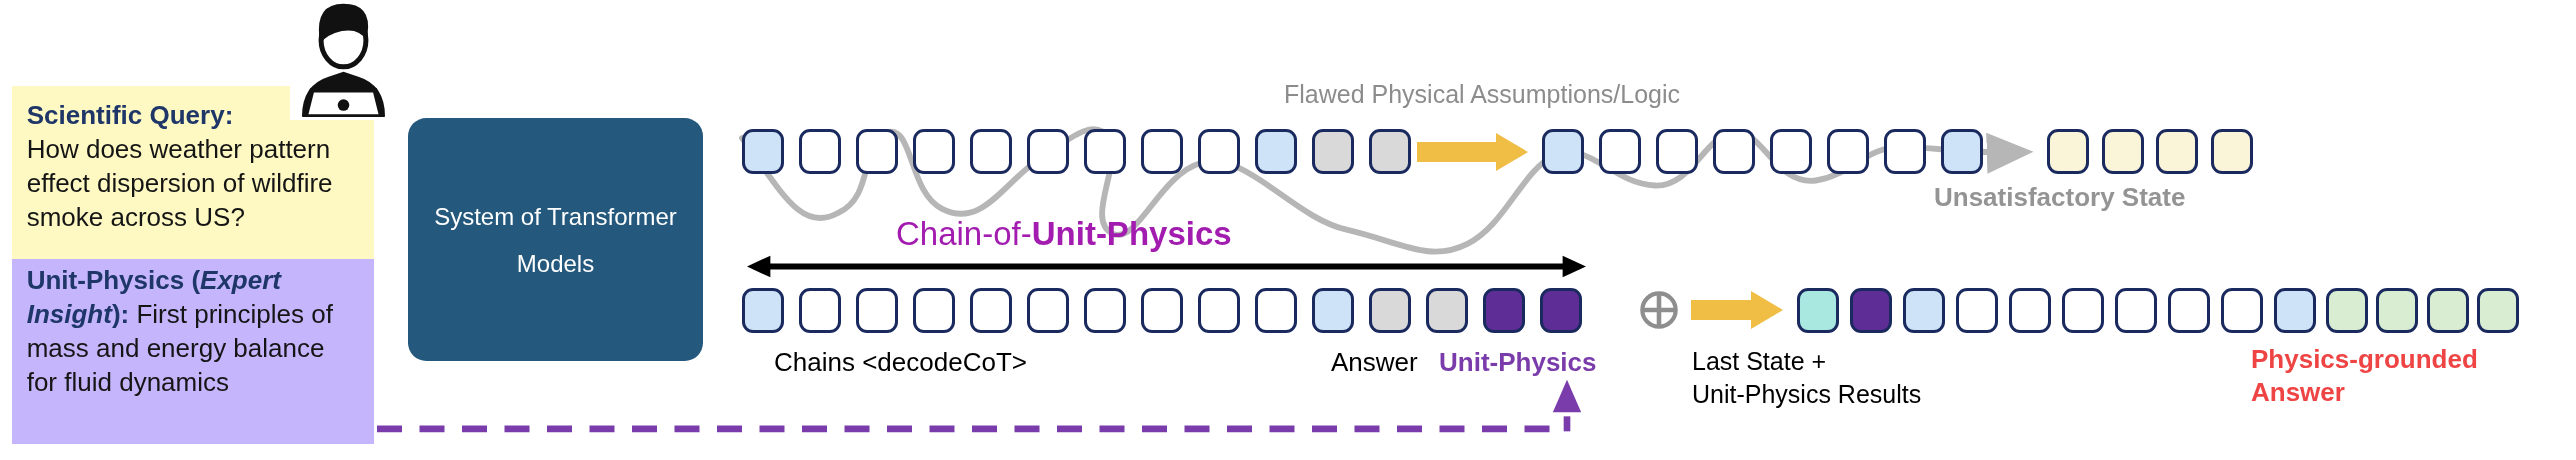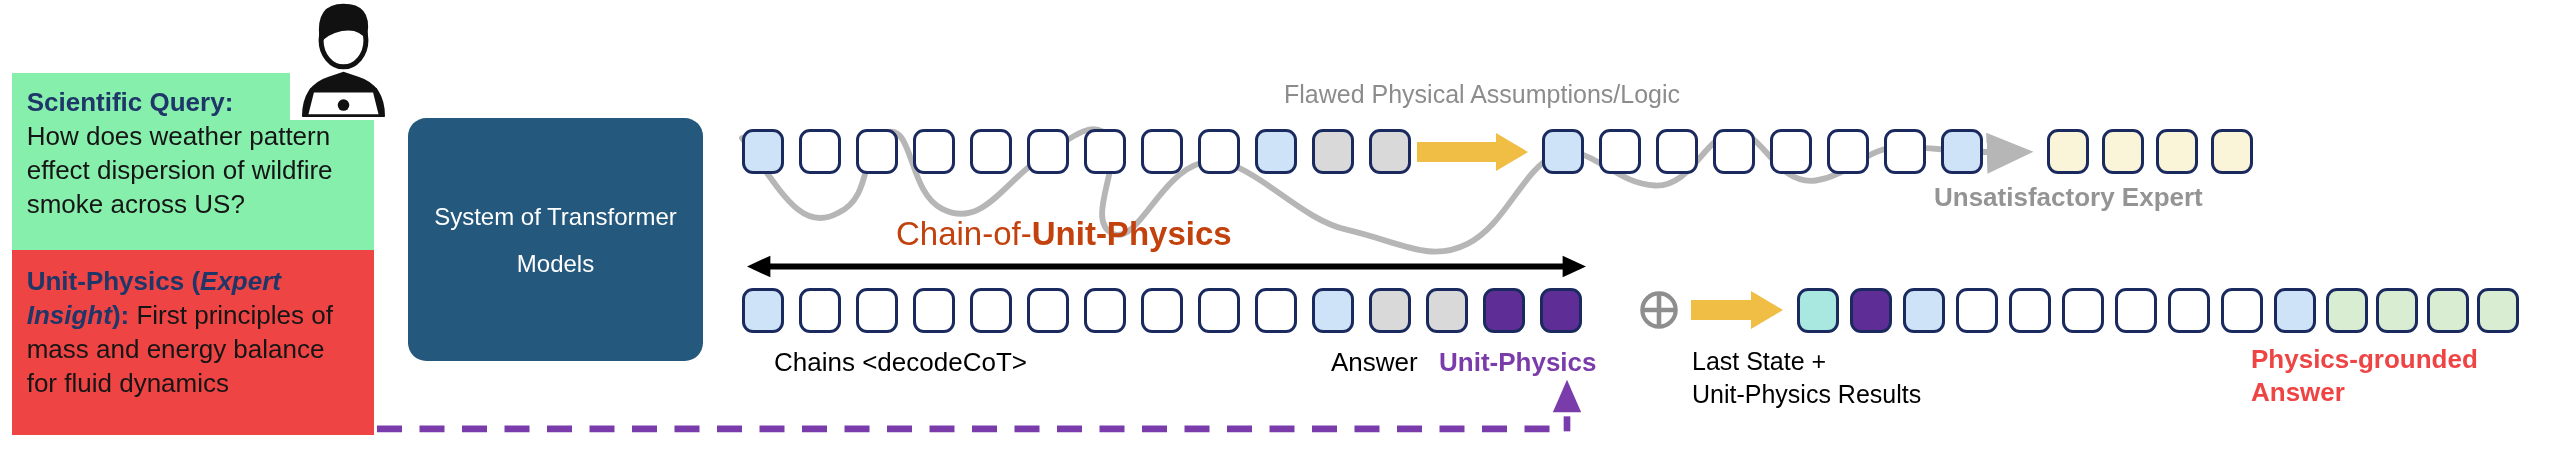--- a/index.html
+++ b/index.html
@@ -2,22 +2,22 @@
 <html style="font-size:13.3px"><head>
 <meta charset="utf-8">
 <style>
   html,body{margin:0;padding:0;background:#fff;}
   .canvas{position:relative;width:2576px;height:460px;background:#fff;overflow:hidden;
           font-family:"Liberation Sans",sans-serif;color:#111;}
 
   
   .panel{position:absolute;left:11.7px;width:362px;box-sizing:border-box;padding:11.7px 15px;
          font-size:26px;line-height:34px;color:#151515;}
-  .panel-query{top:73px;height:188px;background:#86efac;}
-  .panel-insight{top:250px;height:185px;background:#ef4444;padding-top:14px;}
+  .panel-query{top:86px;height:188px;background:#fef9c3;}
+  .panel-insight{top:259px;height:185px;background:#c4b5fd;padding-top:4px;}
   .panel-title{color:#1e3668;font-weight:bold;}
   .panel-title-italic{color:#1e3668;font-weight:bold;font-style:italic;}
 
   
   .person-wrap{position:absolute;left:290px;top:0;width:107px;height:120px;background:#fff;
                display:flex;align-items:flex-start;justify-content:center;}
 
   
   .system-box{position:absolute;left:408px;top:118px;width:295px;height:243px;background:#24587c;
               border-radius:18.3px;display:flex;align-items:center;justify-content:center;}
@@ -47,21 +47,21 @@
   .yarrow .body{height:20px;background:#f0bd45;}
   .yarrow .head{width:0;height:0;border-top:19px solid transparent;
                 border-bottom:19px solid transparent;border-left:32px solid #f0bd45;}
   .arrow-top{left:1417px;top:133px;}
   .arrow-bottom{left:1691px;top:291px;}
 
   
   .lbl{position:absolute;text-align:left;}
   .lbl-flawed{left:1284px;top:80px;width:484px;font-size:25px;color:#8c8c8c;}
   .lbl-unsat{left:1934px;top:182px;width:350px;font-size:26px;font-weight:bold;color:#949494;}
-  .lbl-chain-title{left:896px;top:215px;width:534px;font-size:33px;color:#c2410c;}
+  .lbl-chain-title{left:896px;top:215px;width:534px;font-size:33px;color:#a21caf;}
   .lbl-chain-title .bold{font-weight:bold;}
   .lbl-chains{left:774px;top:347px;width:333px;font-size:26px;color:#000;}
   .lbl-answer{left:1331px;top:347px;width:175px;font-size:26px;color:#000;}
   .lbl-up{left:1439px;top:347px;width:250px;font-size:26px;font-weight:bold;color:#7b3cab;}
   .lbl-last-state{left:1692px;top:345px;width:317px;font-size:25px;line-height:33px;color:#000;}
   .lbl-pg{left:2251px;top:343px;width:317px;font-size:26px;line-height:33px;font-weight:bold;color:#ef4444;}
 
   .overlay{position:absolute;}
 </style>
 </head>
@@ -147,21 +147,21 @@
       <div class="tok lightblue"></div>
     </div>
   <div class="trow row-top-ans">
       <div class="tok cream"></div>
       <div class="tok cream"></div>
       <div class="tok cream"></div>
       <div class="tok cream"></div>
     </div>
 
   <div class="lbl lbl-flawed">Flawed Physical Assumptions/Logic</div>
-  <div class="lbl lbl-unsat">Unsatisfactory Expert</div>
+  <div class="lbl lbl-unsat">Unsatisfactory State</div>
 
   <div class="lbl lbl-chain-title">
     <span>Chain-of-</span><span class="bold">Unit-Physics</span>
   </div>
 
   <svg class="overlay" style="left:742px;top:248px;" width="859" height="37" viewBox="0 0 1030 44">
     <line x1="26" y1="22" x2="990" y2="22" stroke="#000" stroke-width="7"></line>
     <polygon points="6,22 34,9 34,35" fill="#000"></polygon>
     <polygon points="1012,22 984,9 984,35" fill="#000"></polygon>
   </svg>

